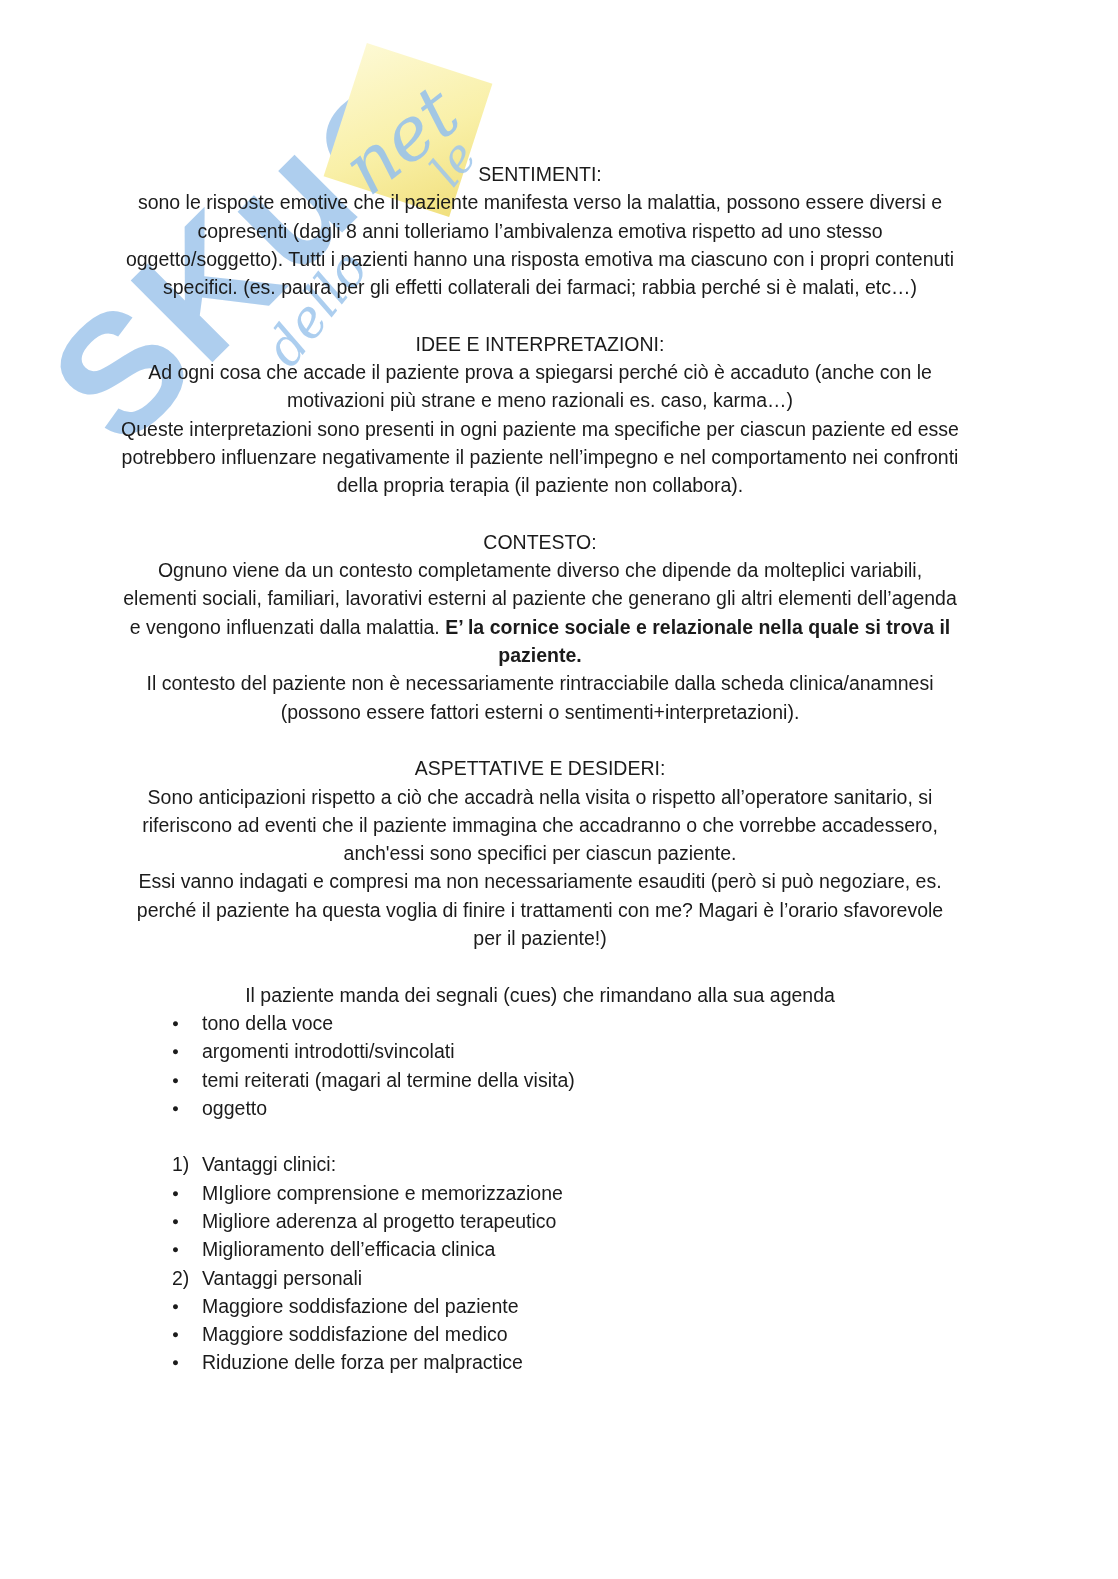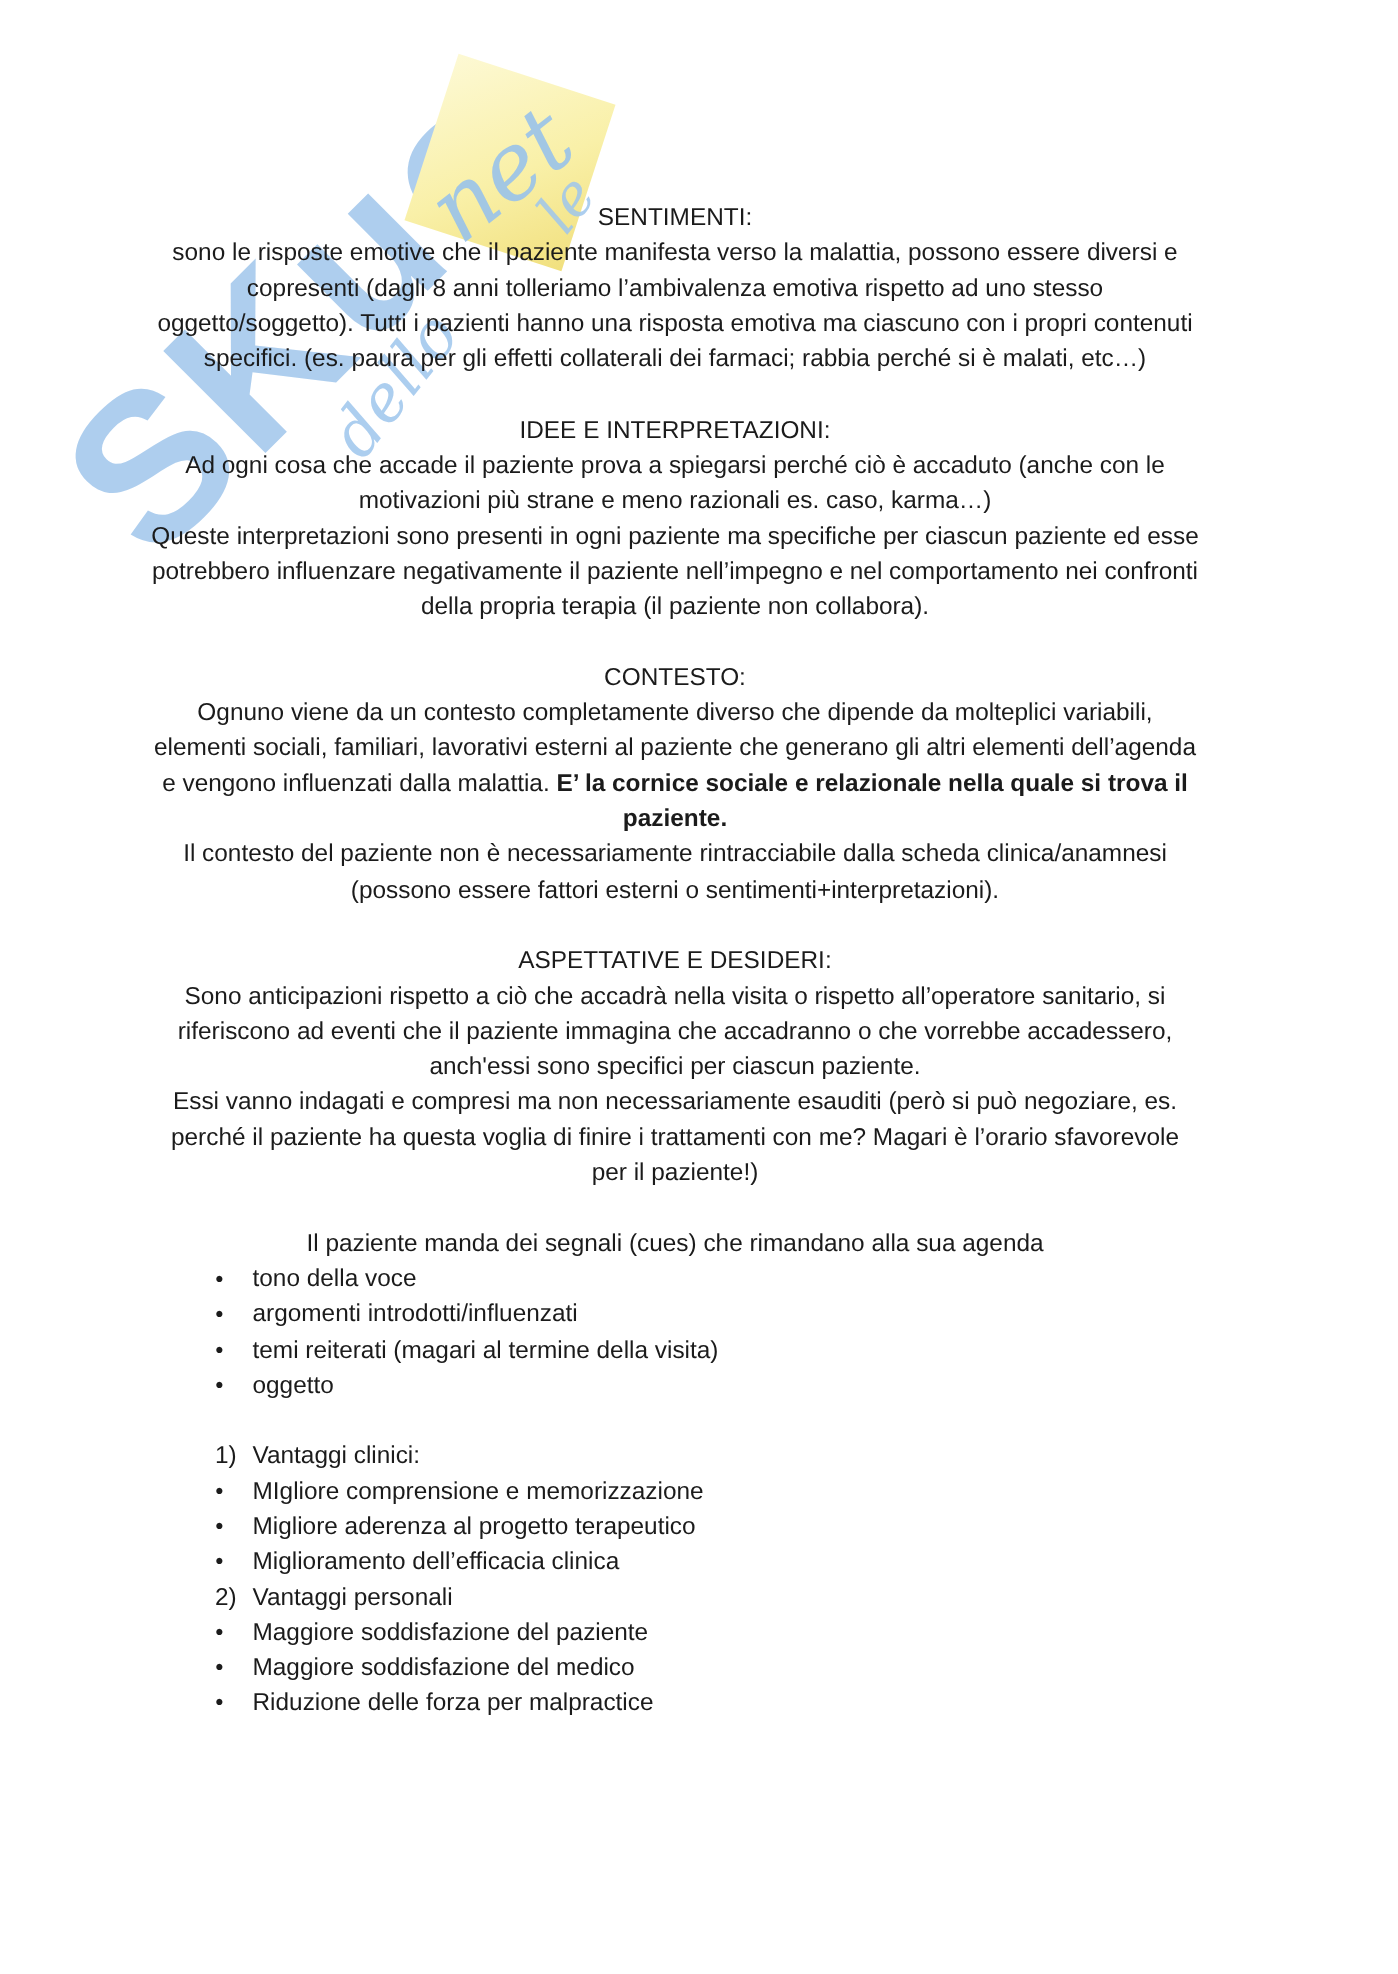--- a/index.html
+++ b/index.html
@@ -95,21 +95,21 @@
     <section>
       <p class="heading">ASPETTATIVE E DESIDERI:</p>
       <p>Sono anticipazioni rispetto a ciò che accadrà nella visita o rispetto all’operatore sanitario, si riferiscono ad eventi che il paziente immagina che accadranno o che vorrebbe accadessero, anch'essi sono specifici per ciascun paziente.</p>
       <p>Essi vanno indagati e compresi ma non necessariamente esauditi (però si può negoziare, es. perché il paziente ha questa voglia di finire i trattamenti con me? Magari è l’orario sfavorevole per il paziente!)</p>
     </section>
 
     <section>
       <p>Il paziente manda dei segnali (cues) che rimandano alla sua agenda</p>
       <ul>
         <li><span class="marker bullet">●</span><span>tono della voce</span></li>
-        <li><span class="marker bullet">●</span><span>argomenti introdotti/influenzati</span></li>
+        <li><span class="marker bullet">●</span><span>argomenti introdotti/svincolati</span></li>
         <li><span class="marker bullet">●</span><span>temi reiterati (magari al termine della visita)</span></li>
         <li><span class="marker bullet">●</span><span>oggetto</span></li>
       </ul>
     </section>
 
     <section>
       <ol>
         <li><span class="marker">1)</span><span>Vantaggi clinici:</span></li>
         <li><span class="marker bullet">●</span><span>MIgliore comprensione e memorizzazione</span></li>
         <li><span class="marker bullet">●</span><span>Migliore aderenza al progetto terapeutico</span></li>

